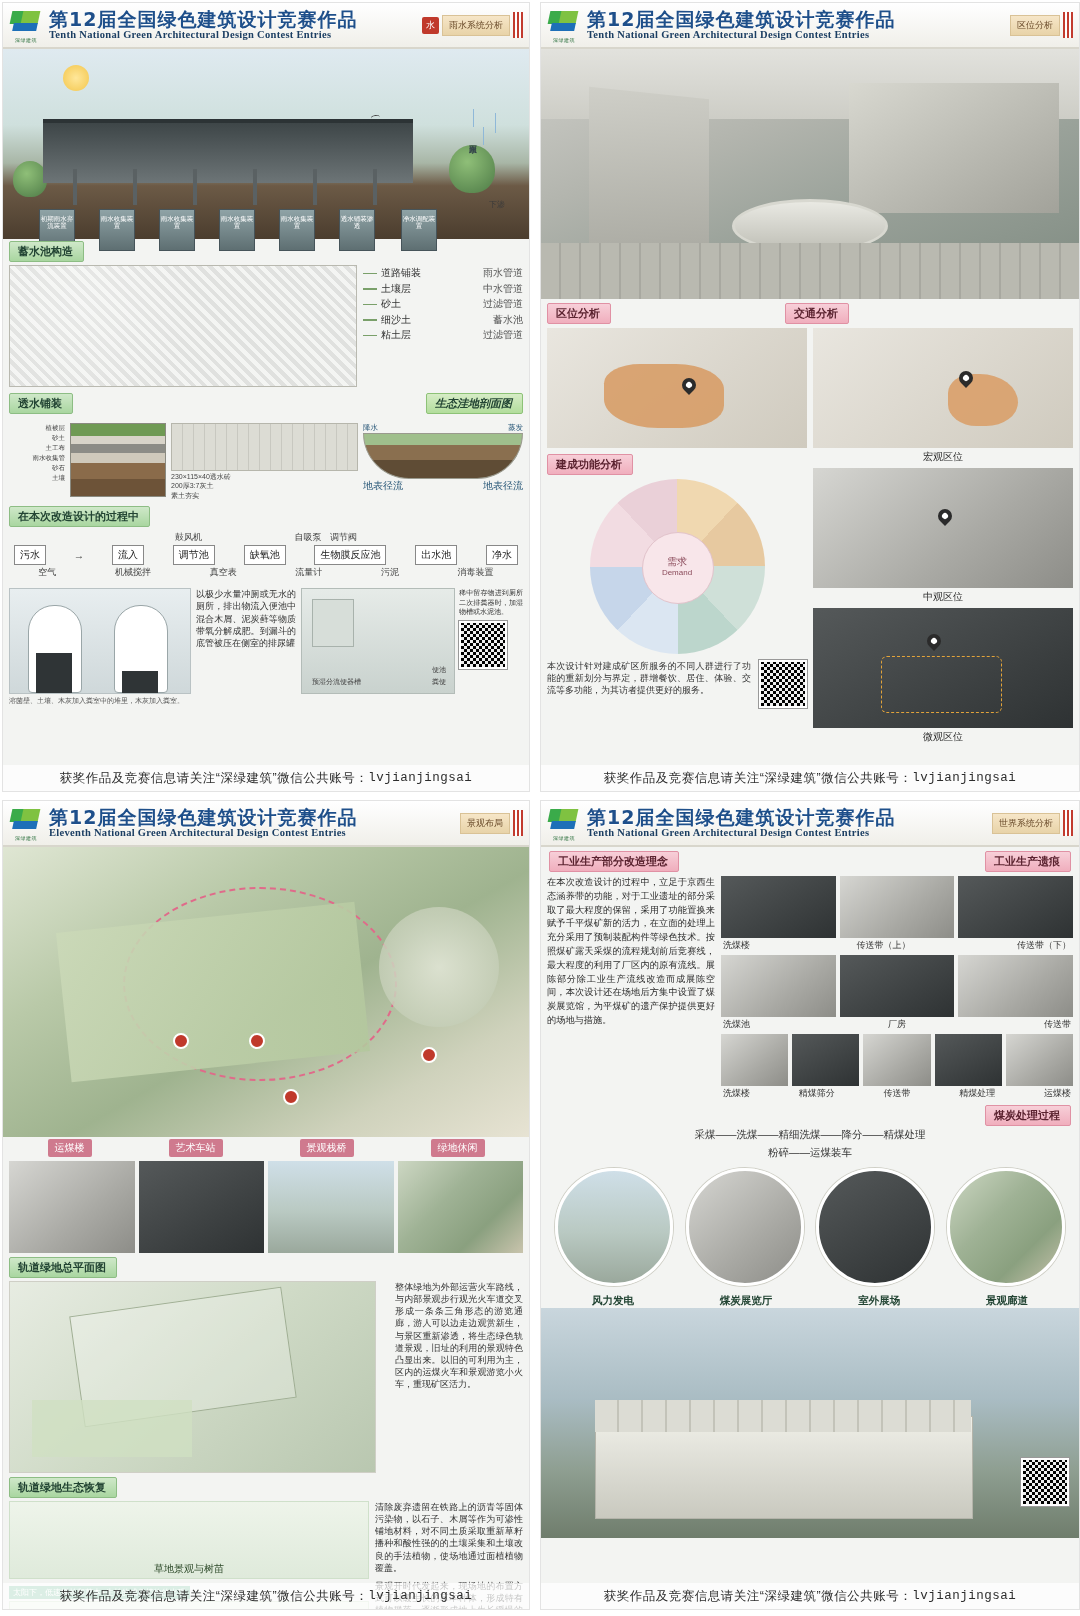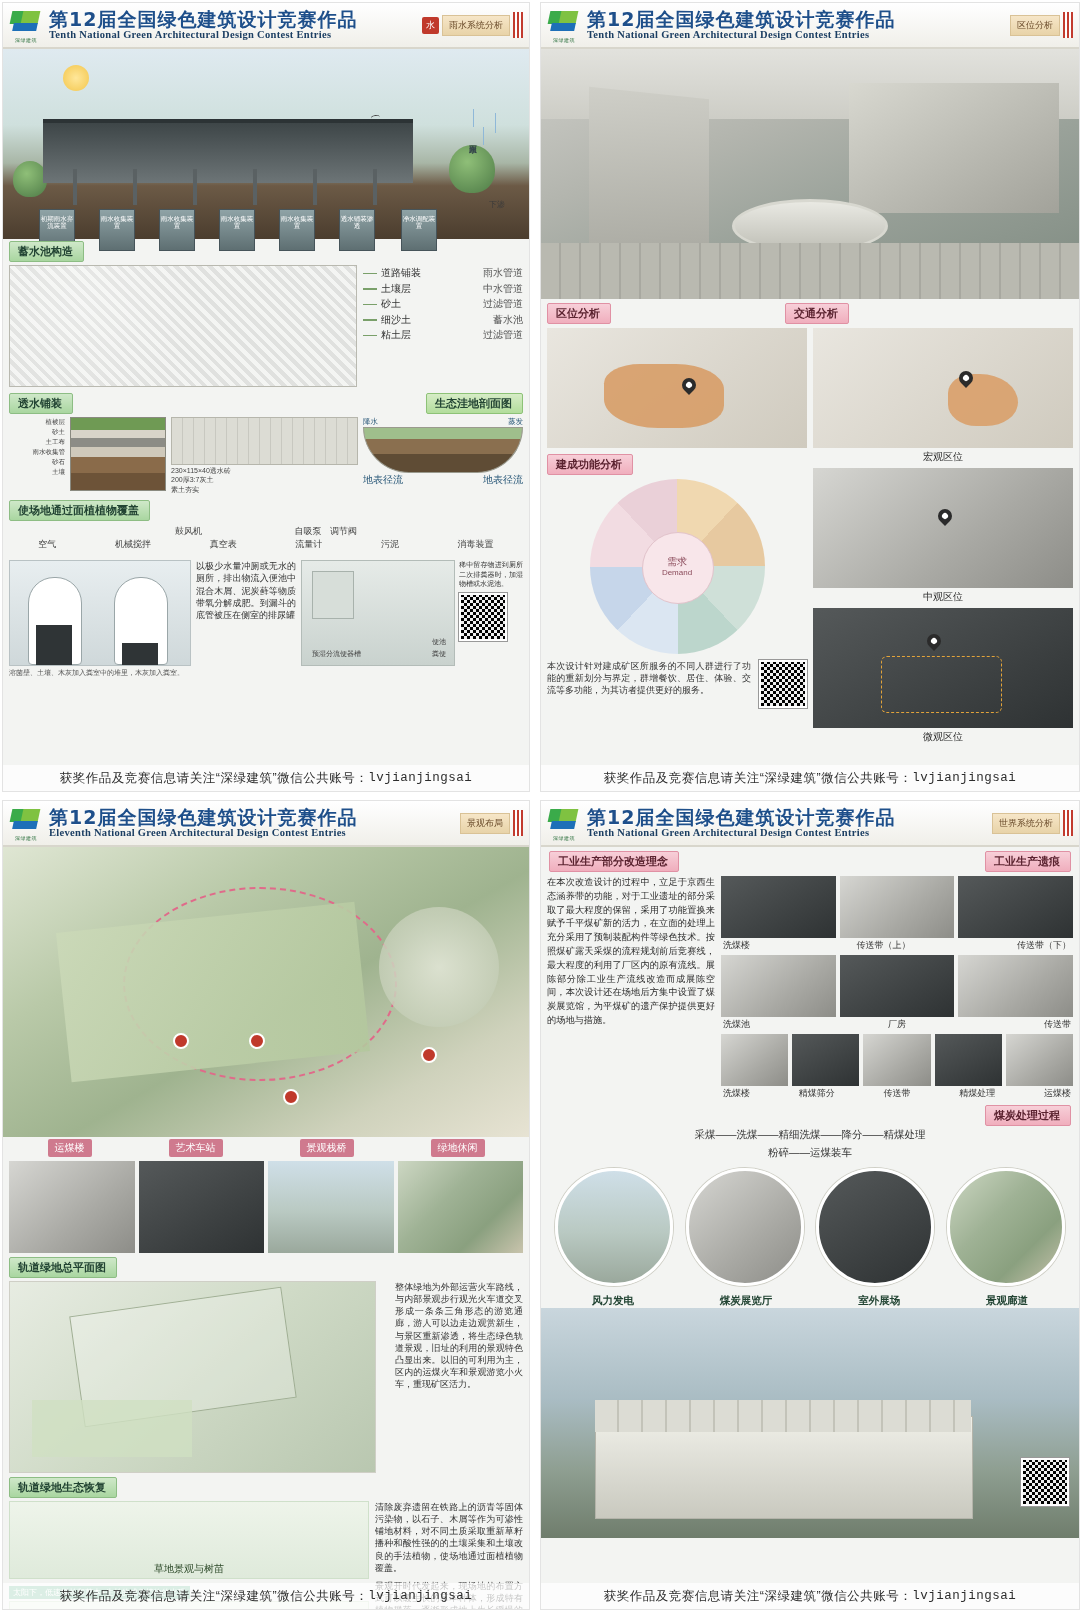--- a/index.html
+++ b/index.html
@@ -22,21 +22,21 @@
   .hdr-chip{font-size:9px;color:#6a4b2a;background:linear-gradient(180deg,#f6e6c8,#e8d3a8);border:1px solid #d9c296;padding:3px 6px;}
   .hdr-bars{width:10px;height:26px;background:repeating-linear-gradient(90deg,#c23b2e 0 2px,#fff 2px 4px);}
 
   
   .footer{position:absolute;left:0;right:0;bottom:0;height:26px;display:flex;align-items:center;justify-content:center;font-size:12.5px;color:#2d2d2d;background:rgba(255,255,255,.72);letter-spacing:.5px;}
   .footer .mono{font-family:"Liberation Mono","DejaVu Sans Mono",monospace;}
 
   
   .ribbon{display:inline-block;font-size:11px;font-weight:bold;color:#243;background:linear-gradient(180deg,#cfe8c9,#a9d6a0);border:1px solid #8dbd84;border-radius:2px;padding:2px 10px 2px 8px;position:relative;}
   .ribbon.pink{background:linear-gradient(180deg,#f7cfd8,#f0aebd);border-color:#e091a4;color:#5b2330;}
-  .ribbon.grn{background:linear-gradient(180deg,#d6ecc6,#b2dd9c);border-color:#8dc277;}
+  .ribbon.grn{background:linear-gradient(180deg,#d6ecc6,#b2dd9c);border-color:#8dc277;font-style:italic;}
 
   
   .ph{background:#b9bdb4;position:relative;overflow:hidden;}
   .ph.sky{background:linear-gradient(180deg,#cfdfe8 0%,#b9c9c2 55%,#9aa89c 100%);}
   .ph.aerial{background:linear-gradient(135deg,#cdd7c3,#9fb295 40%,#8aa07f 70%,#c9c4ad 100%);}
   .ph.grey{background:linear-gradient(140deg,#d6d6d2,#a9a9a4 60%,#8d8d88);}
   .ph.map{background:linear-gradient(140deg,#e9e6df,#cfcabe);}
   .ph.dark{background:linear-gradient(150deg,#55595a,#2e3233);}
   .cap{position:absolute;left:0;right:0;bottom:2px;text-align:center;font-size:10px;color:#2a2a2a;}
 
@@ -185,21 +185,21 @@
             <span style="float:right;color:#555">过滤管道</span></div>
         </div>
       </div>
     </div>
 
     <div class="p1-sec" style="margin-top:2px;">
       <div style="display:flex;justify-content:space-between;align-items:center;">
         <span class="ribbon">透水铺装</span>
         <span class="ribbon grn">生态洼地剖面图</span>
       </div>
-      <div style="display:flex;gap:5px;margin-top:3px;">
+      <div style="display:flex;gap:5px;margin-top:9px;">
         <div style="width:56px;font-size:6.5px;line-height:1.55;color:#444;text-align:right;">
           <div>植被层</div>
           <div>砂土</div>
           <div>土工布</div>
           <div>雨水收集管</div>
           <div>砂石</div>
           <div>土壤</div>
         </div>
         <div style="width:96px;height:74px;position:relative;">
           <div style="position:absolute;inset:0;background:linear-gradient(180deg,#6f9a54 0 16%,#d8d4c9 16% 28%,#8c8c86 28% 40%,#cfc9bb 40% 54%,#8a6b4a 54% 76%,#6d5338 76% 100%);border:1px solid #8a8a80;"></div>
@@ -220,26 +220,36 @@
           <div style="height:44px;border-radius:0 0 60px 60px;background:linear-gradient(180deg,#9fbf8c 0 26%,#8a6f4f 26% 60%,#5f4c35 60% 100%);border:1px solid #9a9a8e;"></div>
           <div style="font-size:10px;color:#2c5a7a;display:flex;justify-content:space-between;">
             <span>地表径流</span>
             <span>地表径流</span>
           </div>
         </div>
       </div>
     </div>
 
     <div class="p1-sec" style="margin-top:2px;">
-      <span class="ribbon">使场地通过面植植物覆盖</span>
+      <span class="ribbon">在本次改造设计的过程中</span>
       <div class="flow" style="margin-top:4px;text-align:center;">
         <div style="font-size:9px;color:#444;">
           <span>鼓风机</span>
           <span style="margin-left:90px;">自吸泵</span>
           <span style="margin-left:6px;">调节阀</span>
+        </div>
+        <div style="display:flex;align-items:center;justify-content:space-between;padding:0 4px;">
+          <span class="node">污水</span>
+          <span class="arrow">→</span>
+          <span class="node">流入</span>
+          <span class="node">调节池</span>
+          <span class="node">缺氧池</span>
+          <span class="node">生物膜反应池</span>
+          <span class="node">出水池</span>
+          <span class="node">净水</span>
         </div>
         <div style="font-size:9px;color:#444;display:flex;justify-content:space-around;">
           <span>空气</span>
           <span>机械搅拌</span>
           <span>真空表</span>
           <span>流量计</span>
           <span>污泥</span>
           <span>消毒装置</span>
         </div>
       </div>

